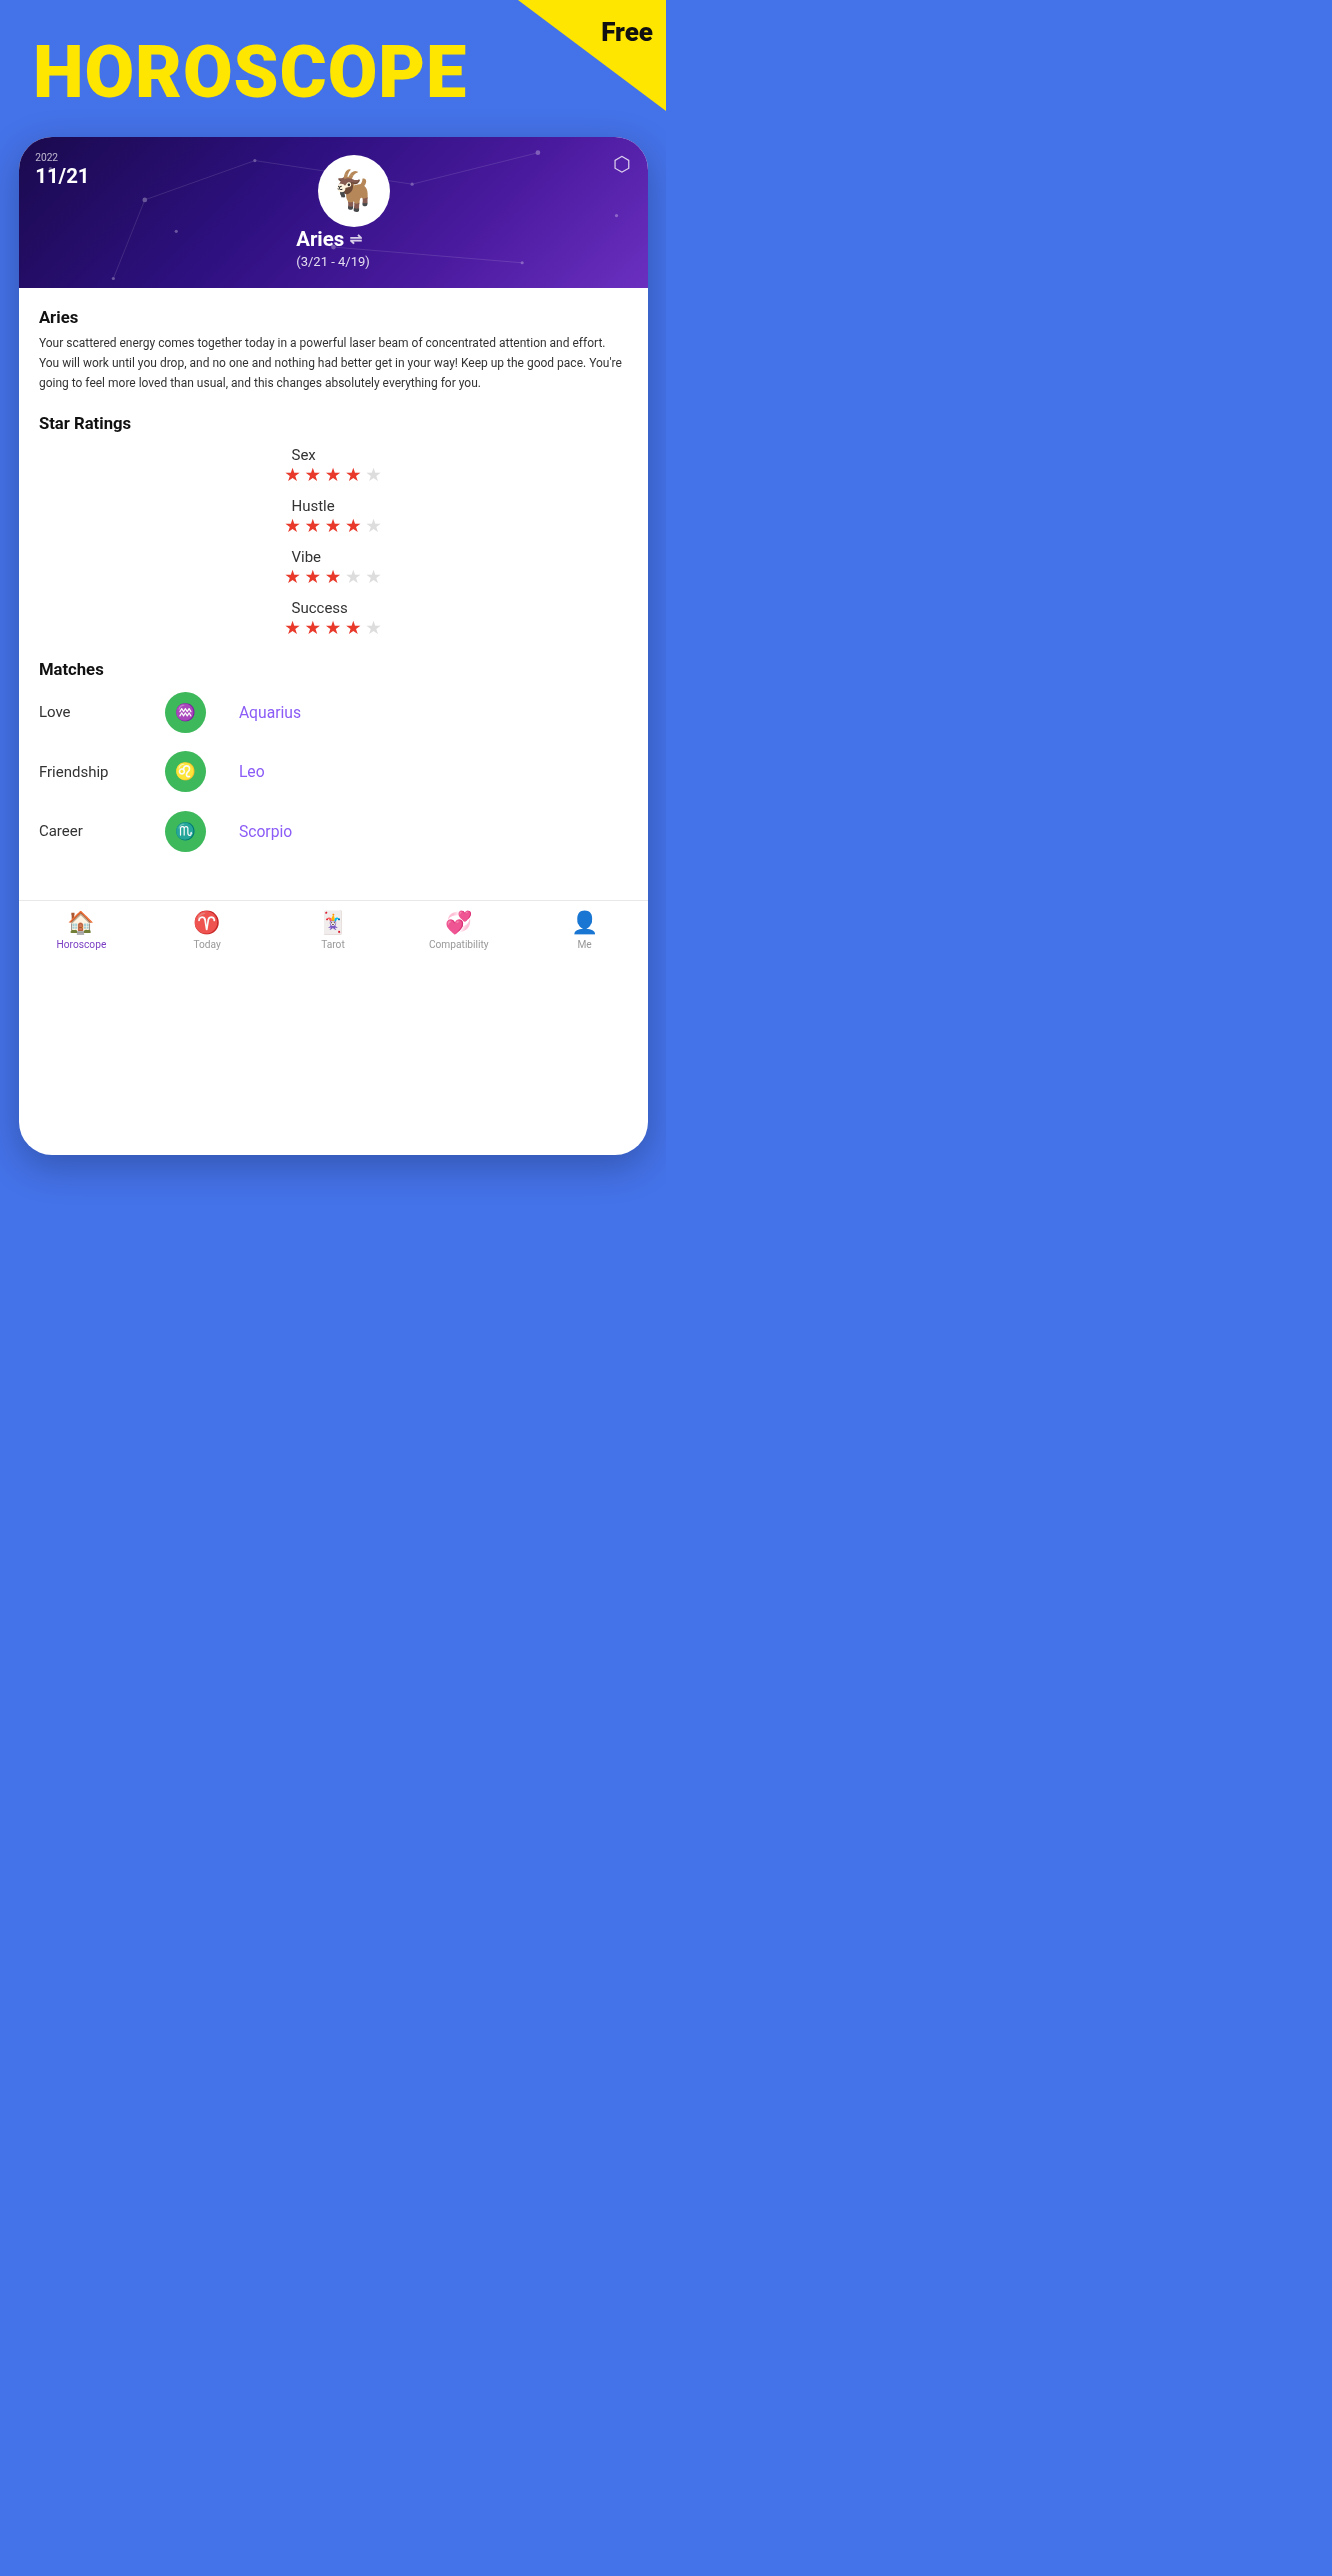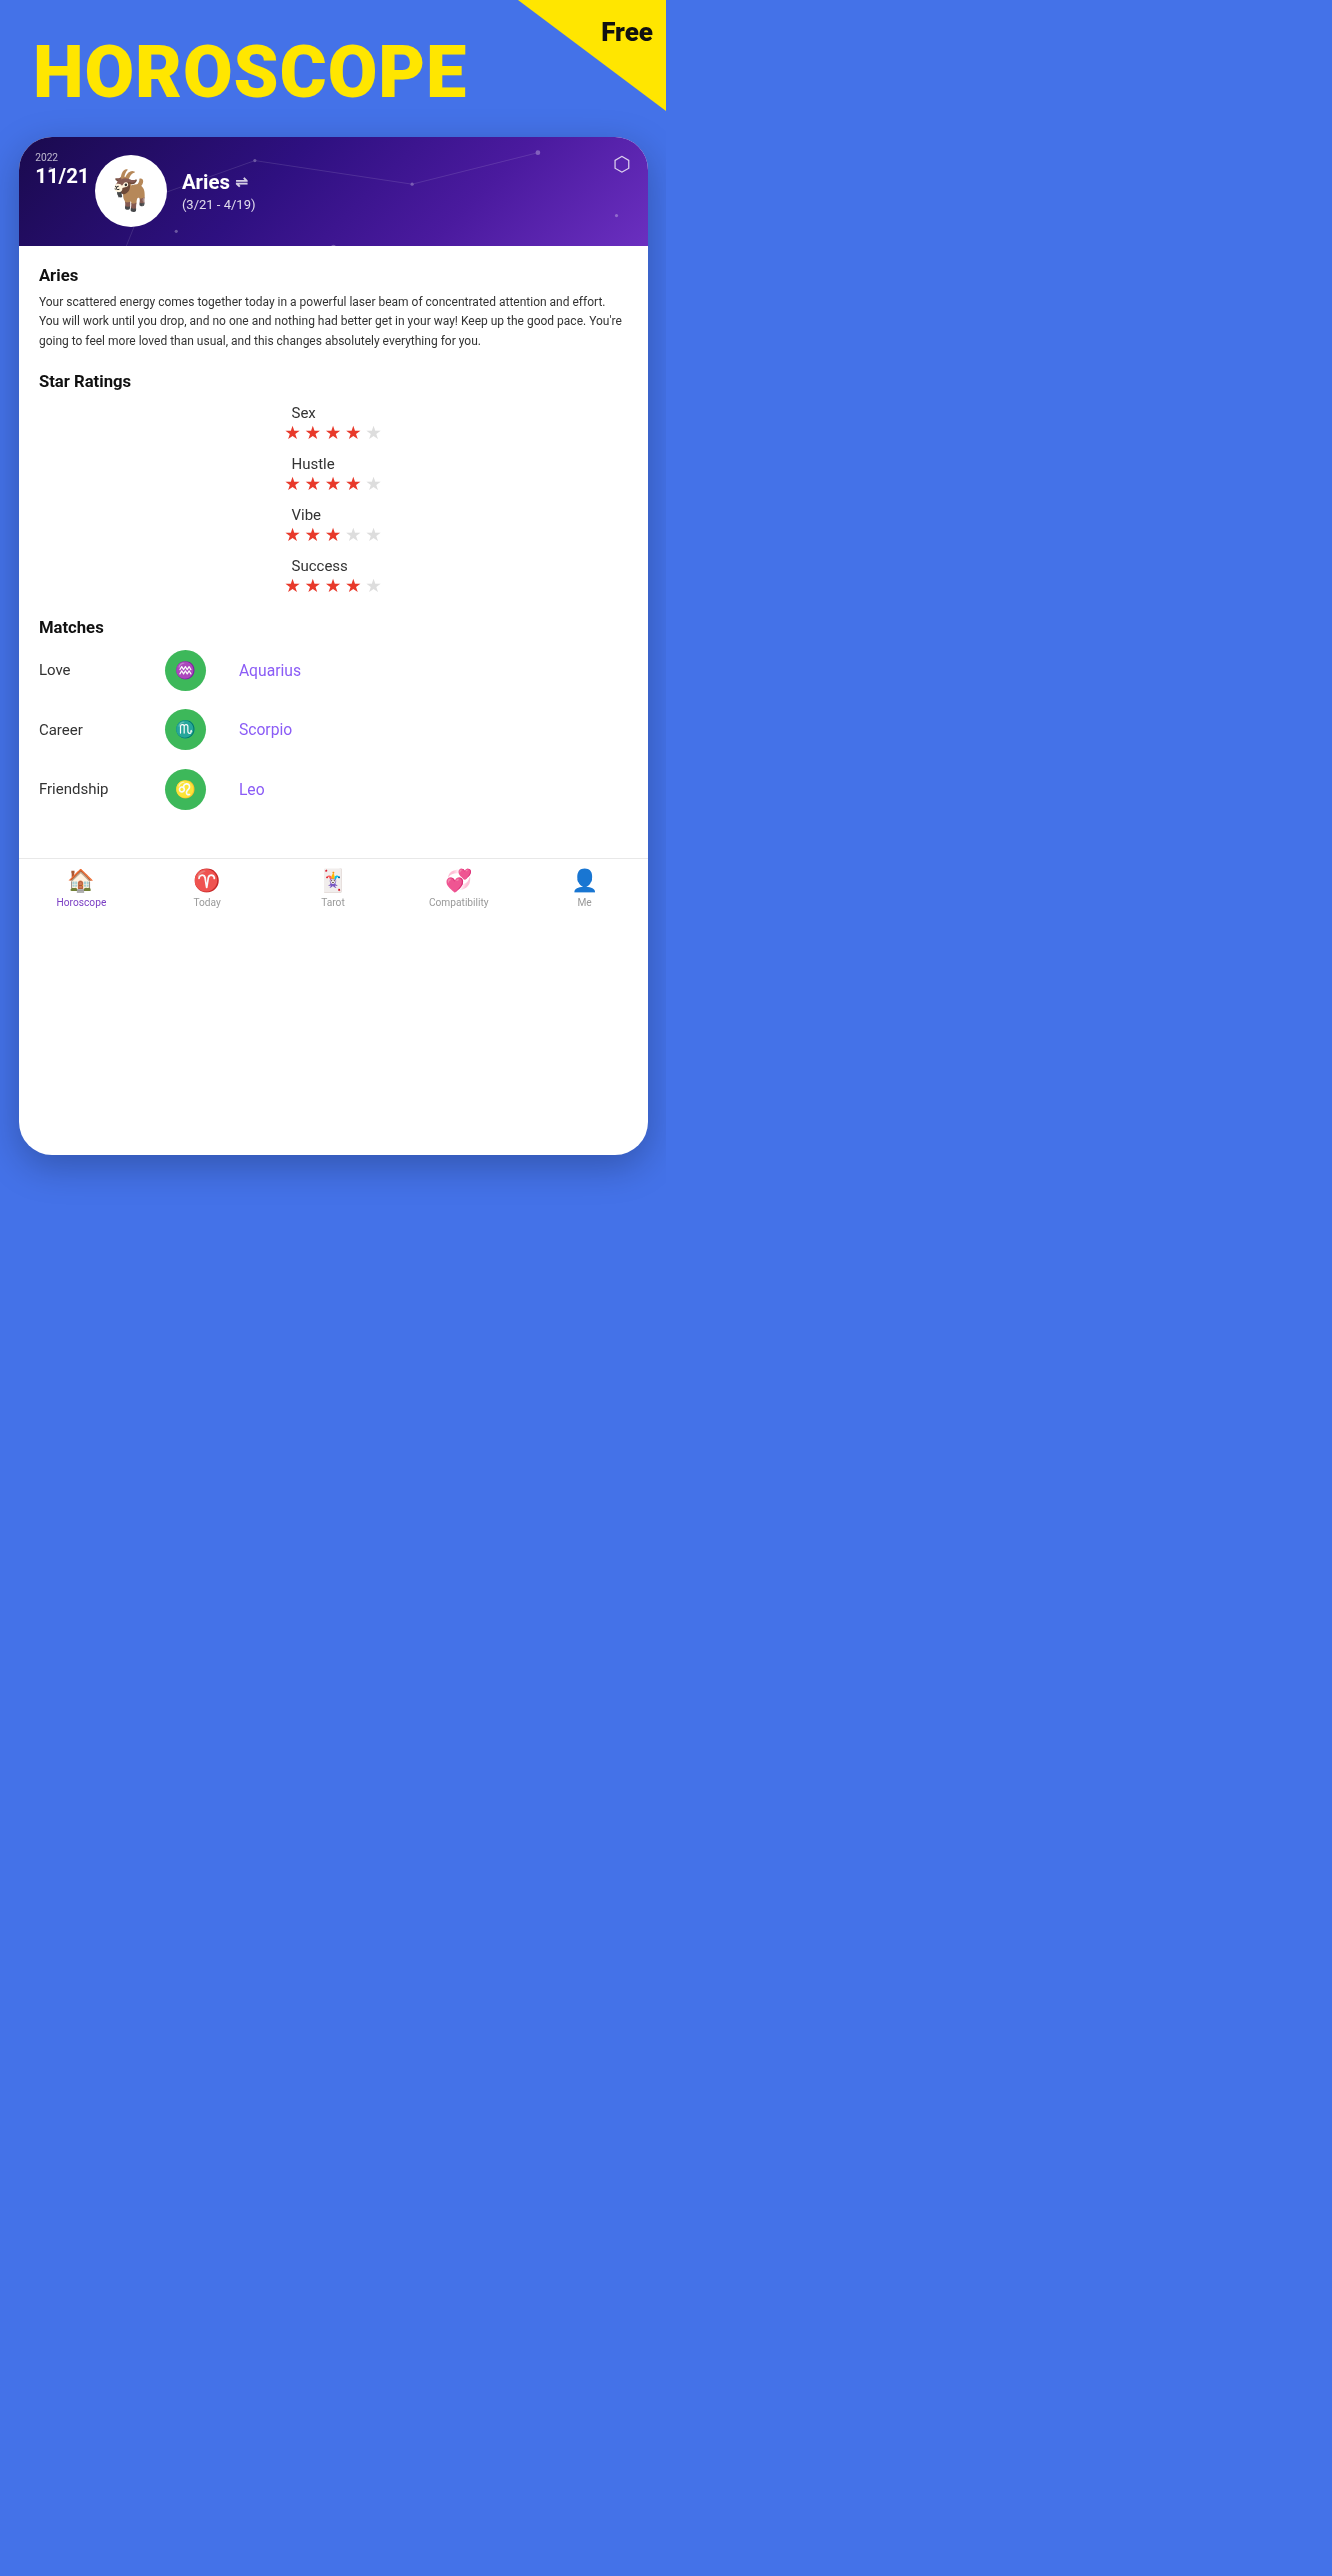--- a/index.html
+++ b/index.html
@@ -58,20 +58,21 @@
     }
 
     
     .horoscope-header {
       background: linear-gradient(135deg, #1a0a4e 0%, #2e1080 40%, #4a1a9e 70%, #6b2fc0 100%);
       padding: 18.5px 20.4px;
       display: flex;
       align-items: center;
       position: relative;
       min-height: 102px;
+      flex-direction: column;
     }
     .date-info {
       color: rgba(255,255,255,0.7);
       font-size: 10.2px;
       position: absolute;
       top: 15px;
       left: 16.7px;
     }
     .date-info .date-num {
       font-size: 20.4px;
@@ -370,29 +371,29 @@
     <div class="matches-section">
       <div class="section-title">Matches</div>
 
       <div class="match-row">
         <span class="match-label">Love</span>
         <div class="match-badge">♒</div>
         <span class="match-sign">Aquarius</span>
       </div>
 
       <div class="match-row">
+        <span class="match-label">Friendship</span>
+        <div class="match-badge">♌</div>
+        <span class="match-sign">Leo</span>
+      </div>
+
+      <div class="match-row">
         <span class="match-label">Career</span>
         <div class="match-badge">♏</div>
         <span class="match-sign">Scorpio</span>
-      </div>
-
-      <div class="match-row">
-        <span class="match-label">Friendship</span>
-        <div class="match-badge">♌</div>
-        <span class="match-sign">Leo</span>
       </div>
     </div>
 
   </div>
 
   <div class="bottom-nav">
     <div class="nav-item">
       <span class="nav-icon active">🏠</span>
       <span class="nav-label active">Horoscope</span>
     </div>

